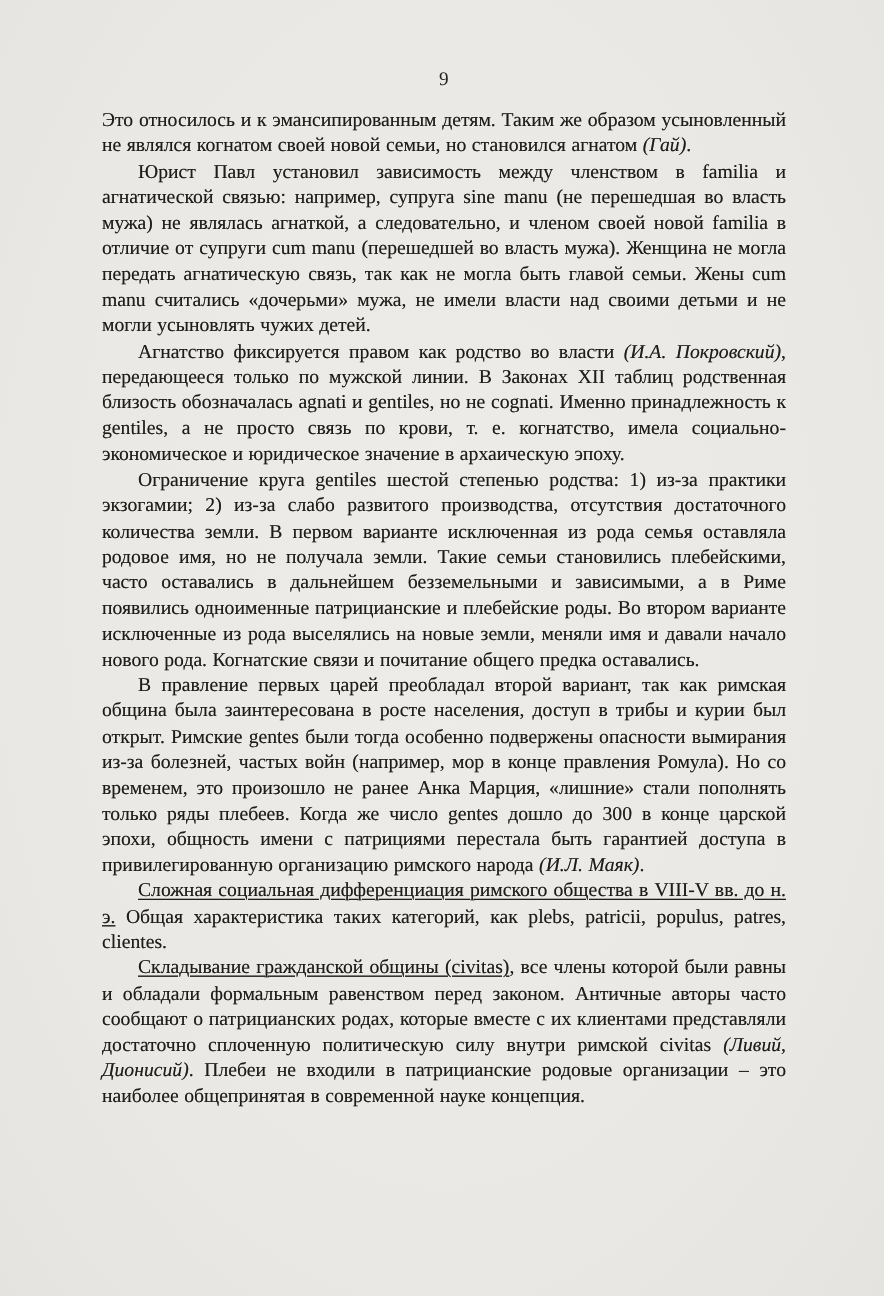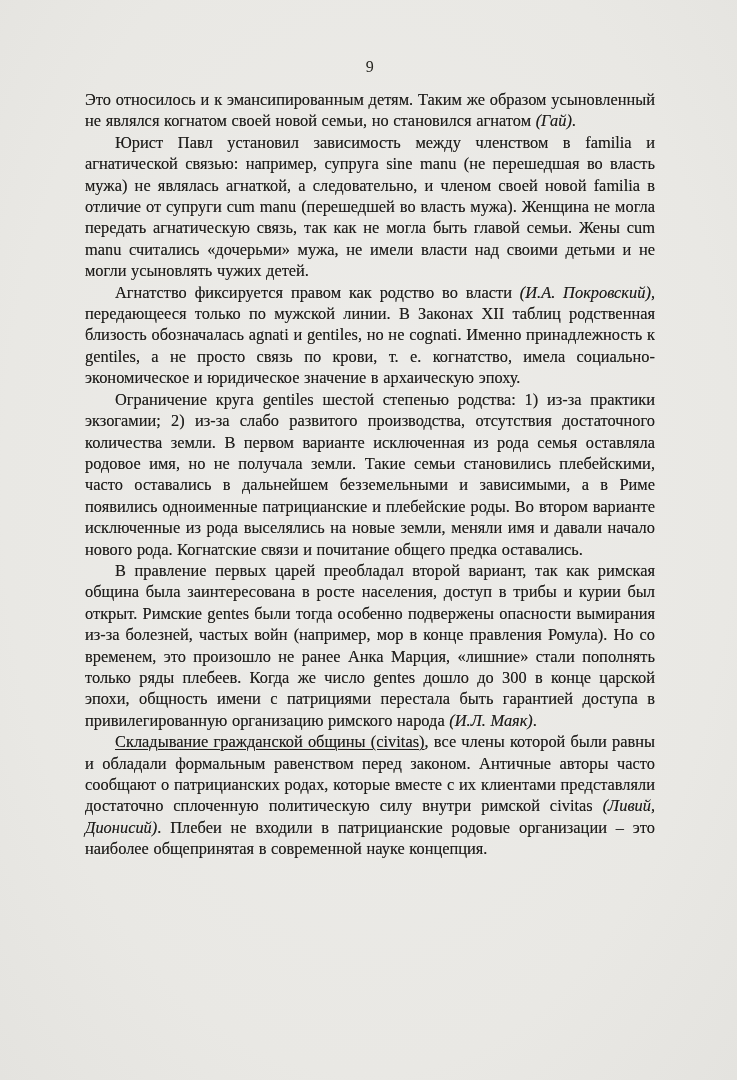--- a/index.html
+++ b/index.html
@@ -52,15 +52,16 @@
 <body>
 
 <div class="page">
   <div class="page-number">9</div>
   <div class="content">
       <p class="no-indent"><span>Это относилось и к эмансипированным детям. Таким же образом усыновленный не являлся когнатом своей новой семьи, но становился агнатом </span><span class="italic">(Гай)</span><span>.</span></p>
       <p><span>Юрист Павл установил зависимость между членством в familia и агнатической связью: например, супруга sine manu (не перешедшая во власть мужа) не являлась агнаткой, а следовательно, и членом своей новой familia в отличие от супруги cum manu (перешедшей во власть мужа). Женщина не могла передать агнатическую связь, так как не могла быть главой семьи. Жены cum manu считались «дочерьми» мужа, не имели власти над своими детьми и не могли усыновлять чужих детей.</span></p>
       <p><span>Агнатство фиксируется правом как родство во власти </span><span class="italic">(И.А. Покровский)</span><span>, передающееся только по мужской линии. В Законах XII таблиц родственная близость обозначалась agnati и gentiles, но не cognati. Именно принадлежность к gentiles, а не просто связь по крови, т. е. когнатство, имела социально-экономическое и юридическое значение в архаическую эпоху.</span></p>
       <p><span>Ограничение круга gentiles шестой степенью родства: 1) из-за практики экзогамии; 2) из-за слабо развитого производства, отсутствия достаточного количества земли. В первом варианте исключенная из рода семья оставляла родовое имя, но не получала земли. Такие семьи становились плебейскими, часто оставались в дальнейшем безземельными и зависимыми, а в Риме появились одноименные патрицианские и плебейские роды. Во втором варианте исключенные из рода выселялись на новые земли, меняли имя и давали начало нового рода. Когнатские связи и почитание общего предка оставались.</span></p>
       <p><span>В правление первых царей преобладал второй вариант, так как римская община была заинтересована в росте населения, доступ в трибы и курии был открыт. Римские gentes были тогда особенно подвержены опасности вымирания из-за болезней, частых войн (например, мор в конце правления Ромула). Но со временем, это произошло не ранее Анка Марция, «лишние» стали пополнять только ряды плебеев. Когда же число gentes дошло до 300 в конце царской эпохи, общность имени с патрициями перестала быть гарантией доступа в привилегированную организацию римского народа </span><span class="italic">(И.Л. Маяк)</span><span>.</span></p>
+      <p><span class="underline">Сложная социальная дифференциация римского общества в VIII-V вв. до н. э.</span><span> Общая характеристика таких категорий, как plebs, patricii, populus, patres, clientes.</span></p>
       <p><span class="underline">Складывание гражданской общины (civitas)</span><span>, все члены которой были равны и обладали формальным равенством перед законом. Античные авторы часто сообщают о патрицианских родах, которые вместе с их клиентами представляли достаточно сплоченную политическую силу внутри римской civitas </span><span class="italic">(Ливий, Дионисий)</span><span>. Плебеи не входили в патрицианские родовые организации – это наиболее общепринятая в современной науке концепция.</span></p>
     </div>
 </div>
 
 </body></html>

